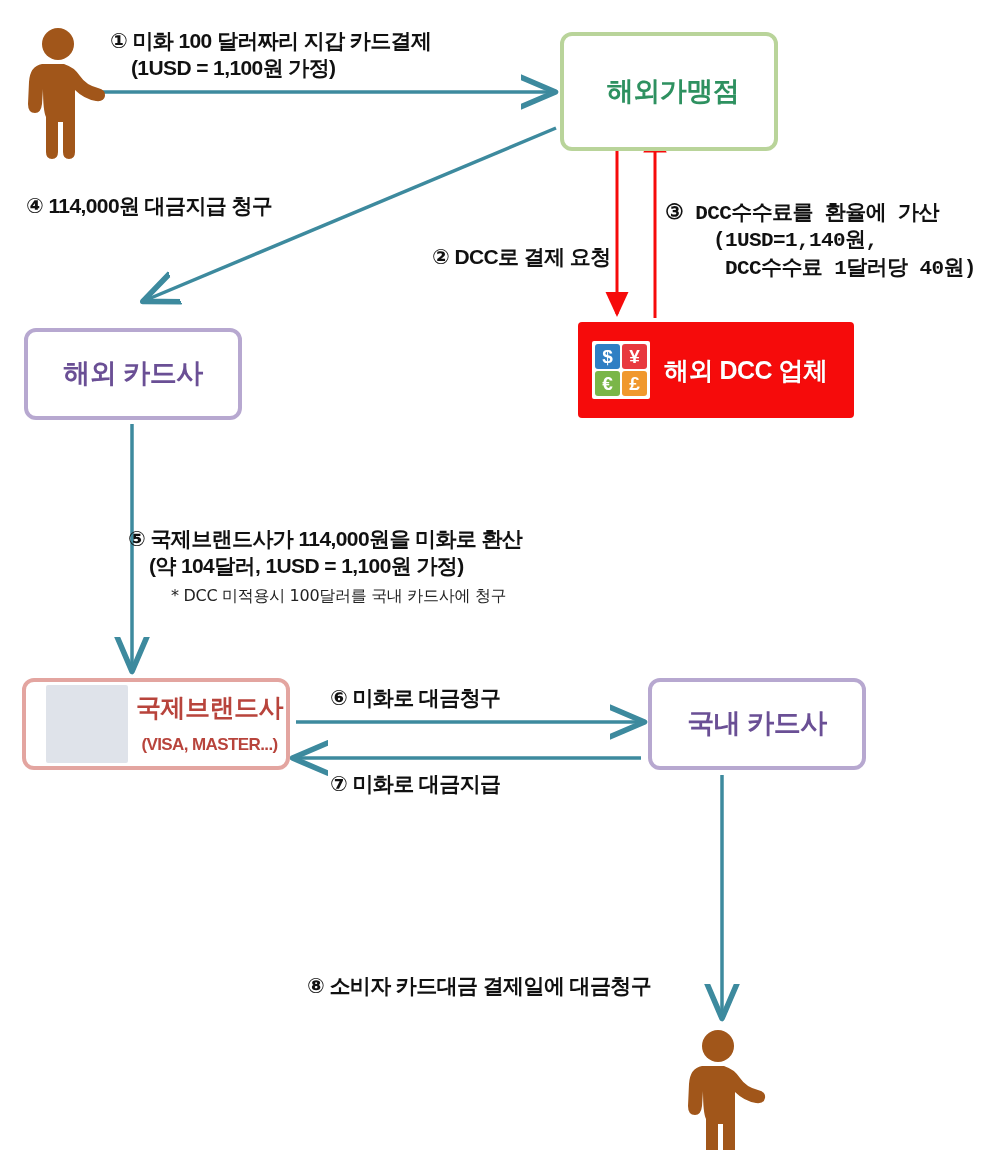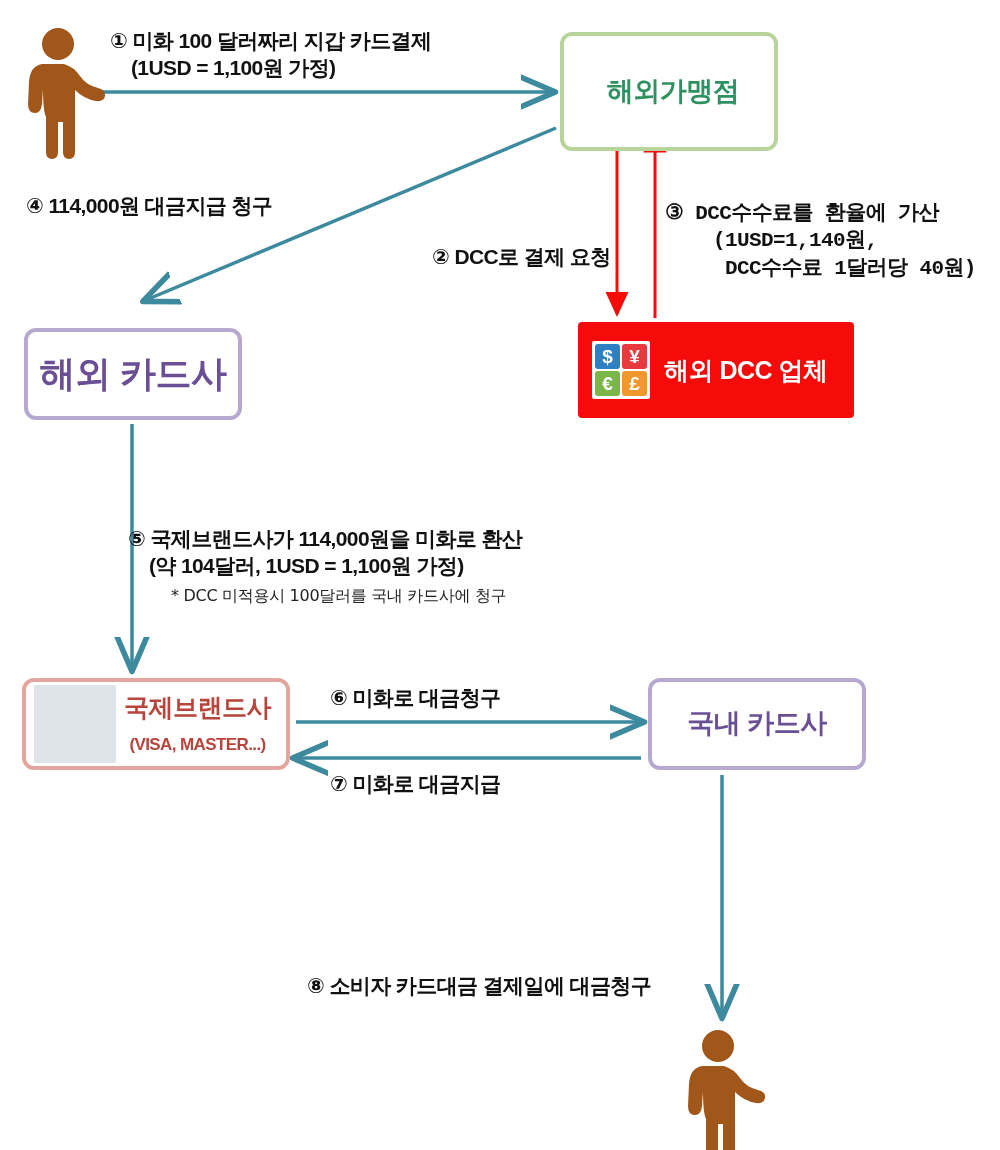--- a/index.html
+++ b/index.html
@@ -57,21 +57,21 @@
     font-size: 27px;
   }
 
   #node-foreign-card {
     left: 24px; top: 328px;
     width: 218px; height: 92px;
     border: 4px solid #b7a8d0;
   }
   #node-foreign-card .node-label {
     color: #6a4f95;
-    font-size: 36px;
+    font-size: 27px;
   }
 
   #node-domestic-card {
     left: 648px; top: 678px;
     width: 218px; height: 92px;
     border: 4px solid #b7a8d0;
   }
   #node-domestic-card .node-label {
     color: #6a4f95;
     font-size: 27px;
@@ -90,21 +90,21 @@
     color: #ffffff;
     font-size: 25px;
     text-shadow: 0 0 1px rgba(0,0,0,0.25);
   }
 
   #node-brand {
     left: 22px; top: 678px;
     width: 268px; height: 92px;
     border: 4px solid #e3a5a0;
     justify-content: flex-start;
-    padding-left: 8px;
+    padding-left: 20px;
     gap: 8px;
   }
   #node-brand .brand-text {
     display: flex;
     flex-direction: column;
     align-items: center;
     justify-content: center;
     line-height: 1.05;
   }
   #node-brand .brand-title {

